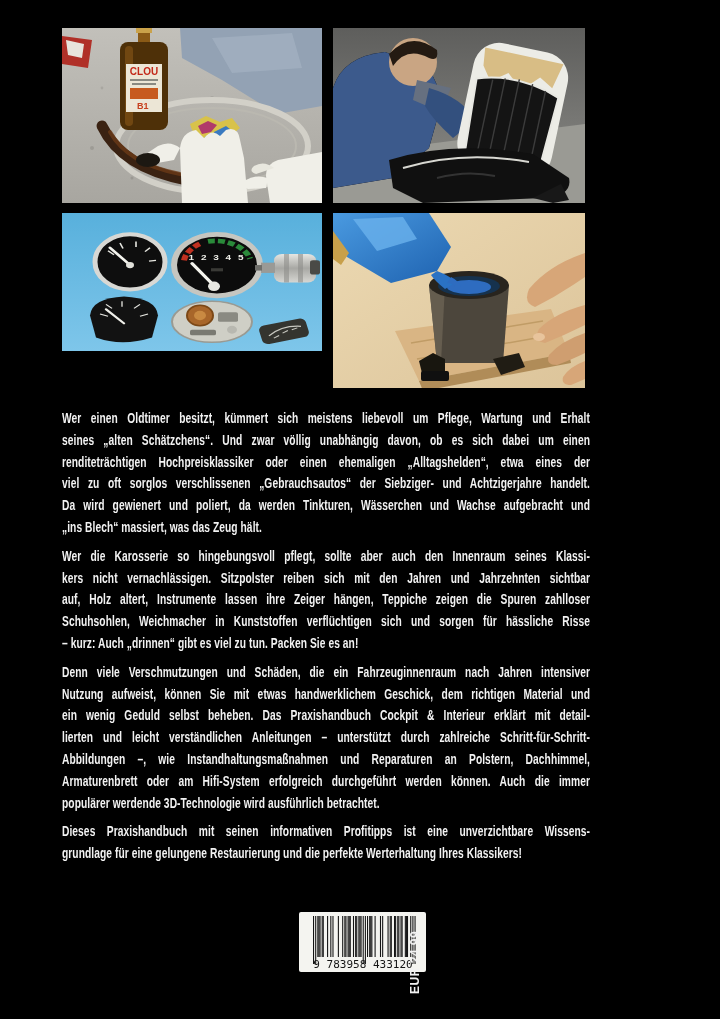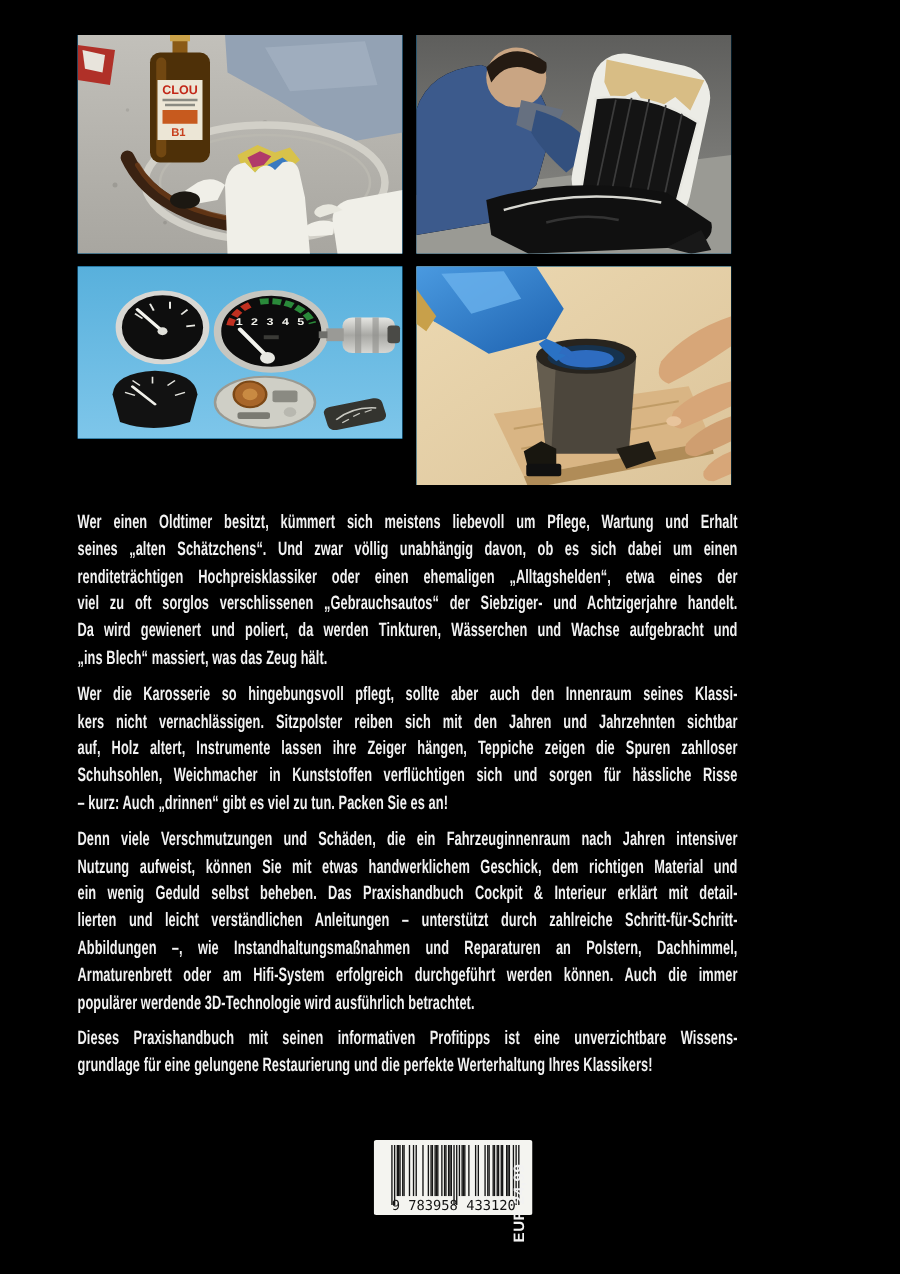--- a/index.html
+++ b/index.html
@@ -1,21 +1,21 @@
 <!DOCTYPE html>
 <html><head>
 <meta charset="utf-8">
 <style>
   html,body { margin:0; padding:0; background:#000; }
   .cover {
     position:relative; width:720px; height:1019px;
     background:#000; overflow:hidden;
     font-family:"Liberation Sans", sans-serif;
   }
-  .photo { position:absolute; overflow:hidden; background:#0369a1; }
+  .photo { position:absolute; overflow:hidden; background:#fef9c3; }
   .photo svg { display:block; width:100%; height:100%; }
   #photo-wood   { left:62px;  top:28px;  width:260px; height:175px; }
   #photo-seat   { left:333px; top:28px;  width:252px; height:175px; }
   #photo-gauges { left:62px;  top:213px; width:260px; height:138px; }
   #photo-pour   { left:333px; top:213px; width:252px; height:175px; }
 
   #copy {
     position:absolute; left:62px; top:407px; width:800px;
     transform:scaleX(0.66); transform-origin:0 0;
     color:#f2f2f2; font-weight:700; font-size:15.5px; line-height:21.8px;

